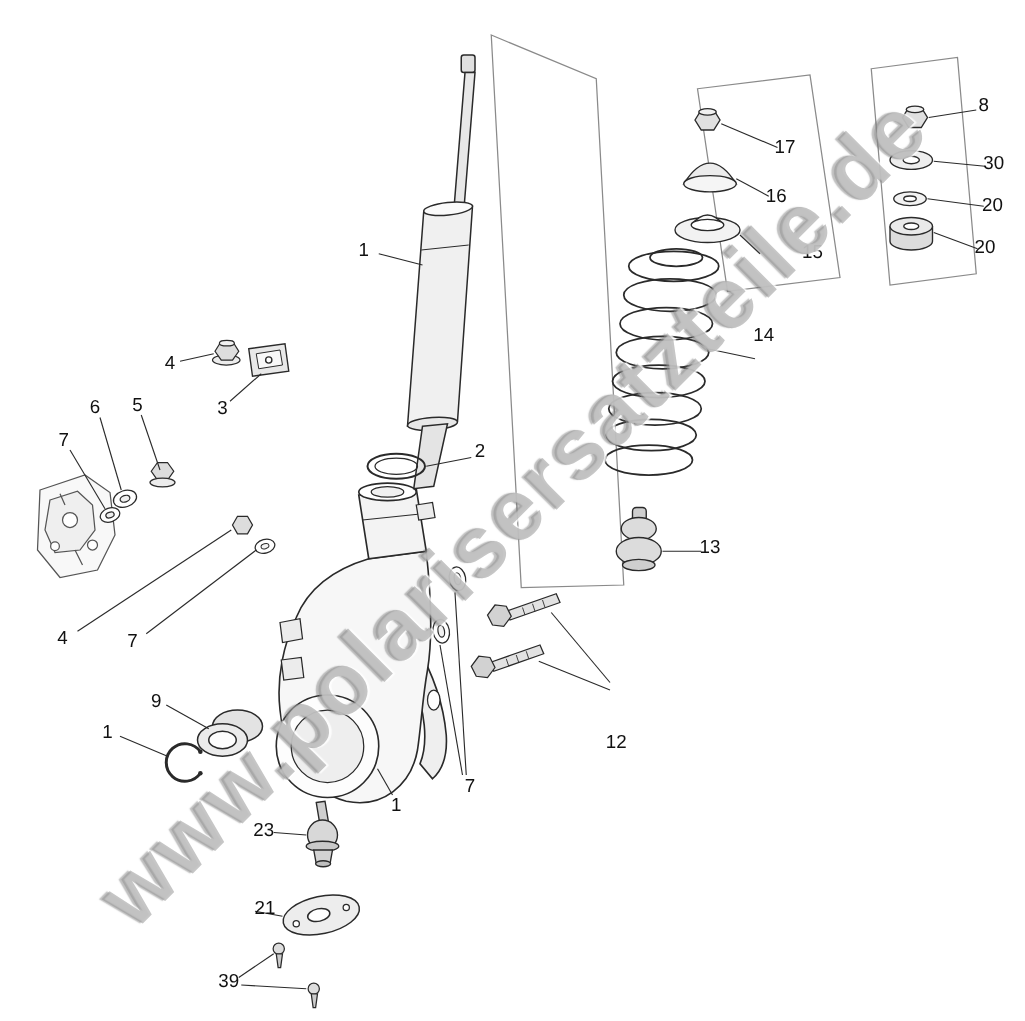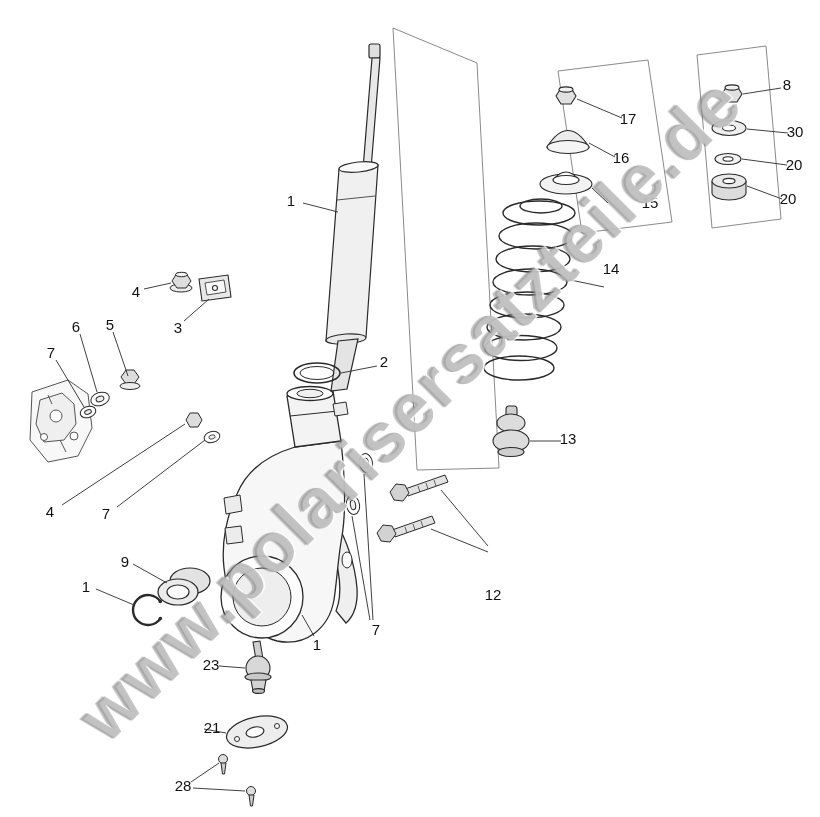--- a/index.html
+++ b/index.html
@@ -272,19 +272,19 @@
       <span class="part-label" style="left: 493px; top: 551px; margin-top: 43px;">12</span>
       <span class="part-label" style="left: 568px; top: 438px;">13</span>
       <span class="part-label" style="left: 611px; top: 268px;">14</span>
       <span class="part-label" style="left: 650px; top: 202px;">15</span>
       <span class="part-label" style="left: 621px; top: 157px;">16</span>
       <span class="part-label" style="left: 628px; top: 118px;">17</span>
       <span class="part-label" style="left: 788px; top: 198px;">20</span>
       <span class="part-label" style="left: 794px; top: 164px;">20</span>
       <span class="part-label" style="left: 795px; top: 131px;">30</span>
       <span class="part-label" style="left: 212px; top: 727px;">21</span>
-      <span class="part-label" style="left: 183px; top: 785px;">28</span>
+      <span class="part-label" style="left: 183px; top: 785px;">39</span>
       <span class="part-label" style="left: 211px; top: 664px;">23</span>
     </div>
 
   <div id="watermark">www.polarisersatzteile.de</div>
 
 </div>
 
 </body></html>

